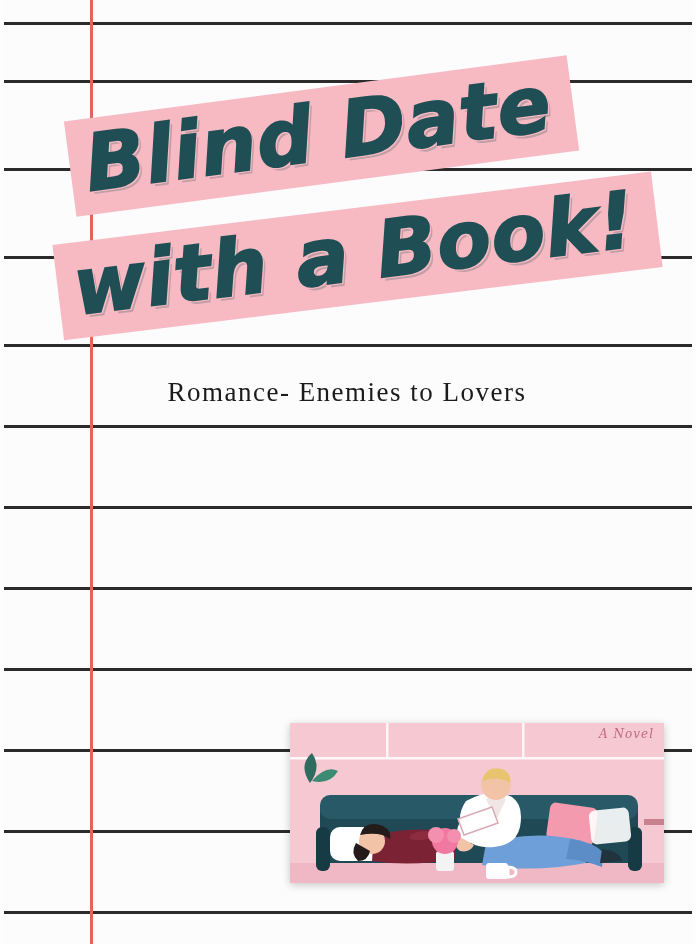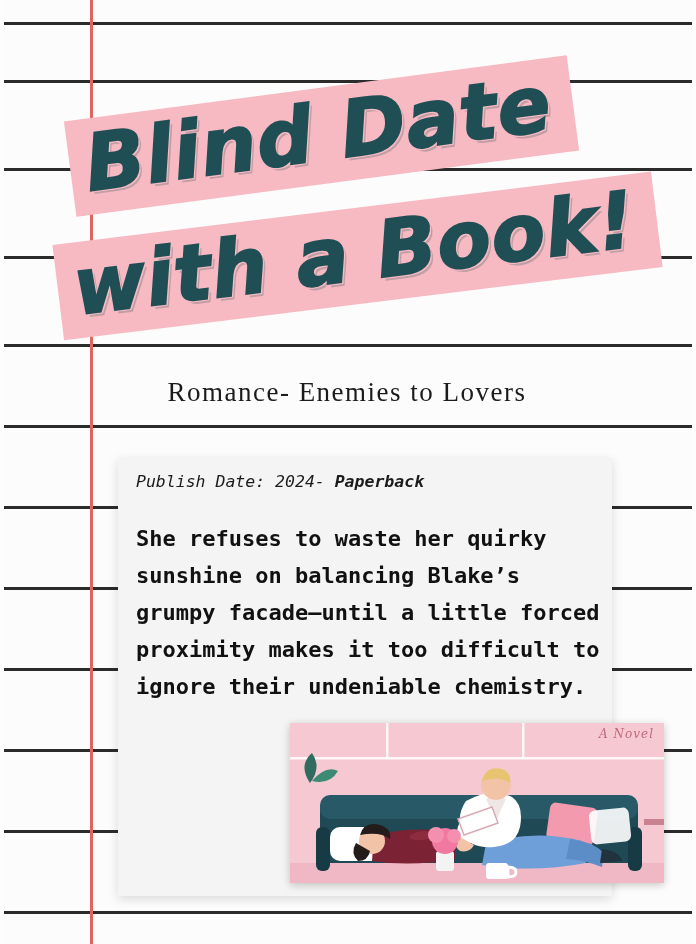--- a/index.html
+++ b/index.html
@@ -181,26 +181,20 @@
     <div class="margin-line"></div>
   </div>
 
   <div class="title-wrap">
     <div class="title-line title-line-1">Blind Date</div>
     <div class="title-line title-line-2">with a Book!</div>
   </div>
 
   <div class="genre">Romance- Enemies to Lovers</div>
 
-  <div class="card">
-    <div class="pubdate">
-      <span>Publish Date: 2024- </span><b>Paperback</b>
-    </div>
-    <div class="blurb">She refuses to waste her quirky sunshine on balancing Blake’s grumpy facade—until a little forced proximity makes it too difficult to ignore their undeniable chemistry.</div>
-  </div>
 
   <div class="cover">
     <svg width="374" height="160" viewBox="0 0 374 160">
 
       <rect x="0" y="0" width="374" height="160" fill="#f6c9d2"></rect>
 
       <rect x="0" y="34" width="374" height="2.5" fill="#ffffff" opacity="0.85"></rect>
       <rect x="96" y="0" width="2.5" height="36" fill="#ffffff" opacity="0.85"></rect>
       <rect x="232" y="0" width="2.5" height="36" fill="#ffffff" opacity="0.85"></rect>
 

